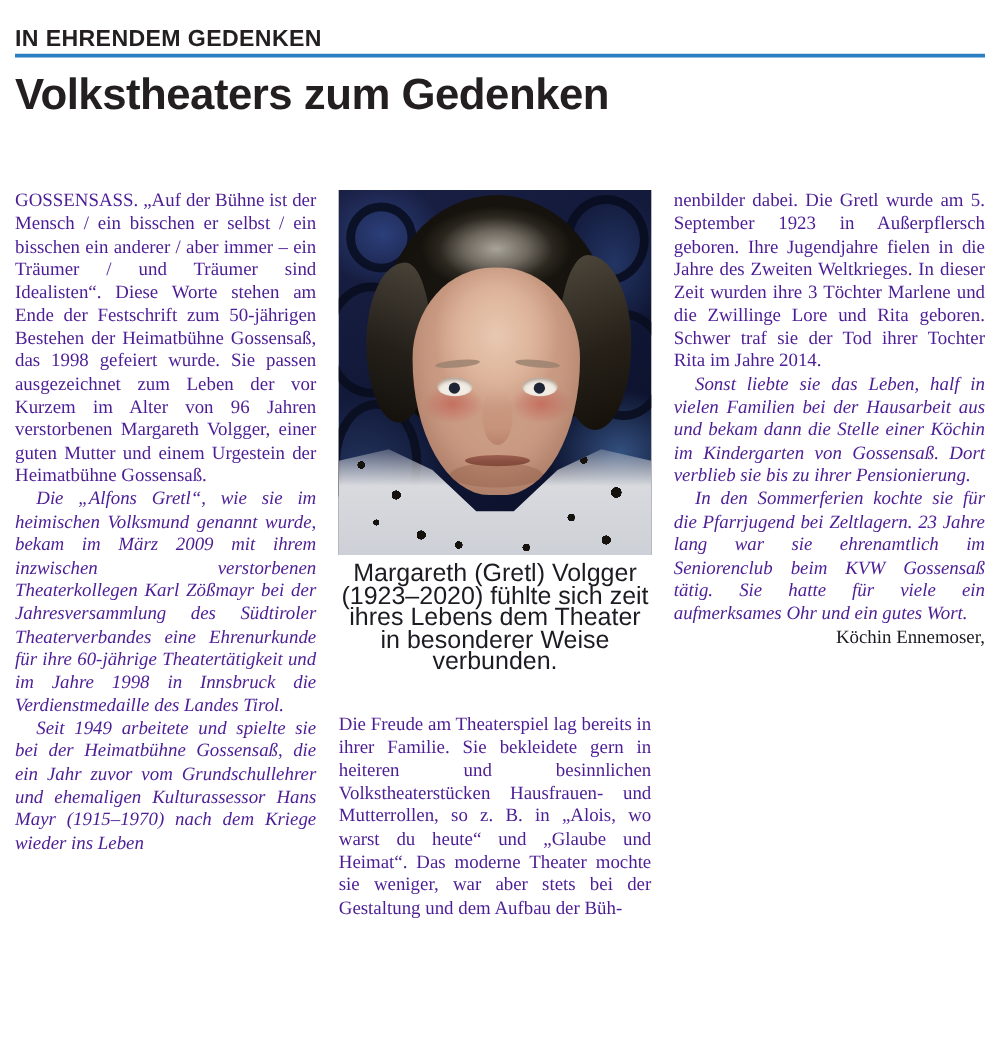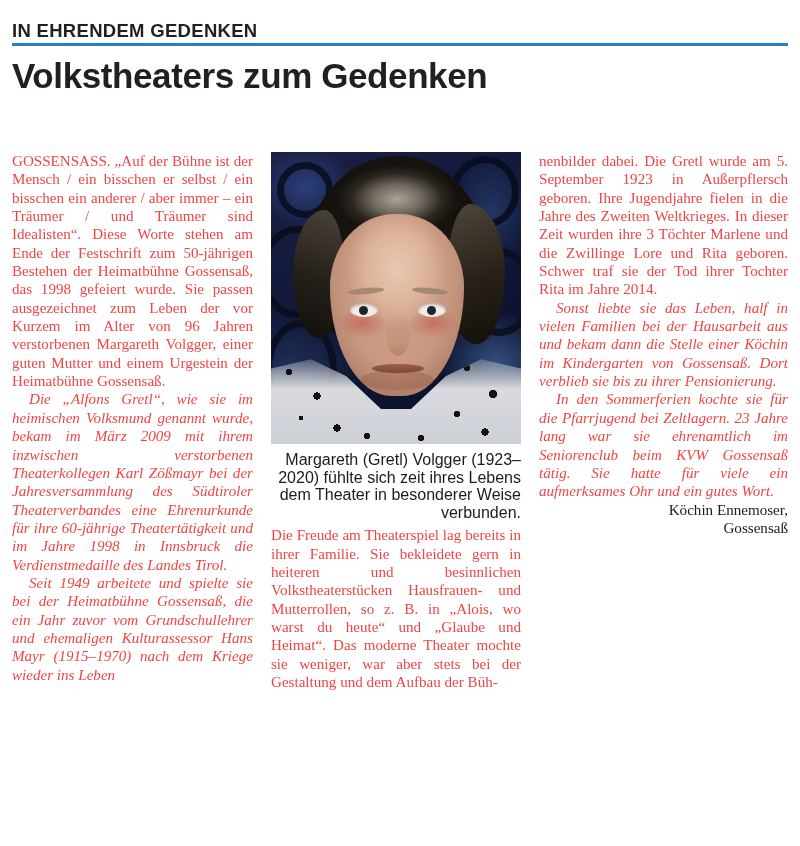--- a/index.html
+++ b/index.html
@@ -79,21 +79,21 @@
   .col-3 { width: 249px; flex: 0 0 249px; }
 
   .body-text p {
     margin: 0;
     font-family: "Liberation Serif", serif;
     font-size: 15.1px;
     line-height: 18.35px;
     text-align: justify;
     text-justify: inter-word;
     hyphens: manual;
-    color: #ef4444;
+    color: #4c1d95;
   }
   .body-text p + p { text-indent: 17px; font-style: italic; }
   .body-text p.no-indent { text-indent: 0; }
 
   .sig {
     margin: 0;
     text-align: right;
     font-family: "Liberation Serif", serif;
     font-size: 15.1px;
     line-height: 18.35px;
@@ -238,25 +238,25 @@
       radial-gradient(circle 5px at 186px 62px, #15120e 60%, rgba(0,0,0,0) 62%),
       radial-gradient(circle 6px at 214px 80px, #15120e 60%, rgba(0,0,0,0) 62%),
       radial-gradient(circle 5px at 96px 84px, #15120e 60%, rgba(0,0,0,0) 62%),
       radial-gradient(circle 5px at 150px 86px, #15120e 60%, rgba(0,0,0,0) 62%),
       linear-gradient(180deg, rgba(222,224,228,0.10) 0%, #d8dade 40%, #cdd0d6 100%);
     clip-path: polygon(0 18%, 16% 8%, 30% 26%, 44% 62%, 56% 62%, 70% 26%, 84% 8%, 100% 18%, 100% 100%, 0 100%);
   }
 
   .caption {
     font-family: "Liberation Sans", sans-serif;
-    font-size: 16px;
+    font-size: 20px;
     line-height: 17.6px;
     color: #1b1b22;
-    margin: 0 0 5px 0;
-    text-align: right;
+    margin: 0 0 32px 0;
+    text-align: center;
   }
 </style>
 </head>
 <body>
 
 <div class="page">
 
   <div class="kicker-wrap">
     <span class="kicker">IN EHRENDEM GEDENKEN</span>
     <div class="kicker-rule"></div>
@@ -311,17 +311,16 @@
       </div>
     </div>
 
     <div class="col col-3">
       <div class="body-text">
         <p>nenbilder dabei. Die Gretl wurde am 5. September 1923 in Außerpflersch geboren. Ihre Jugendjahre fielen in die Jahre des Zweiten Weltkrieges. In dieser Zeit wurden ihre 3 Töchter Marlene und die Zwillinge Lore und Rita geboren. Schwer traf sie der Tod ihrer Tochter Rita im Jahre 2014.</p>
         <p>Sonst liebte sie das Leben, half in vielen Familien bei der Hausarbeit aus und bekam dann die Stelle einer Köchin im Kindergarten von Gossensaß. Dort verblieb sie bis zu ihrer Pensionierung.</p>
         <p>In den Sommerferien kochte sie für die Pfarrjugend bei Zeltlagern. 23 Jahre lang war sie ehrenamtlich im Seniorenclub beim KVW Gossensaß tätig. Sie hatte für viele ein aufmerksames Ohr und ein gutes Wort.</p>
       </div>
       <p class="sig">Köchin Ennemoser,</p>
-      <p class="sig">Gossensaß</p>
     </div>
 
   </div>
 </div>
 
 </body></html>

